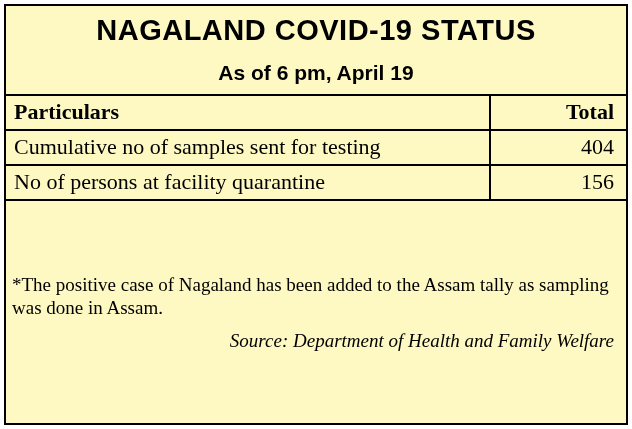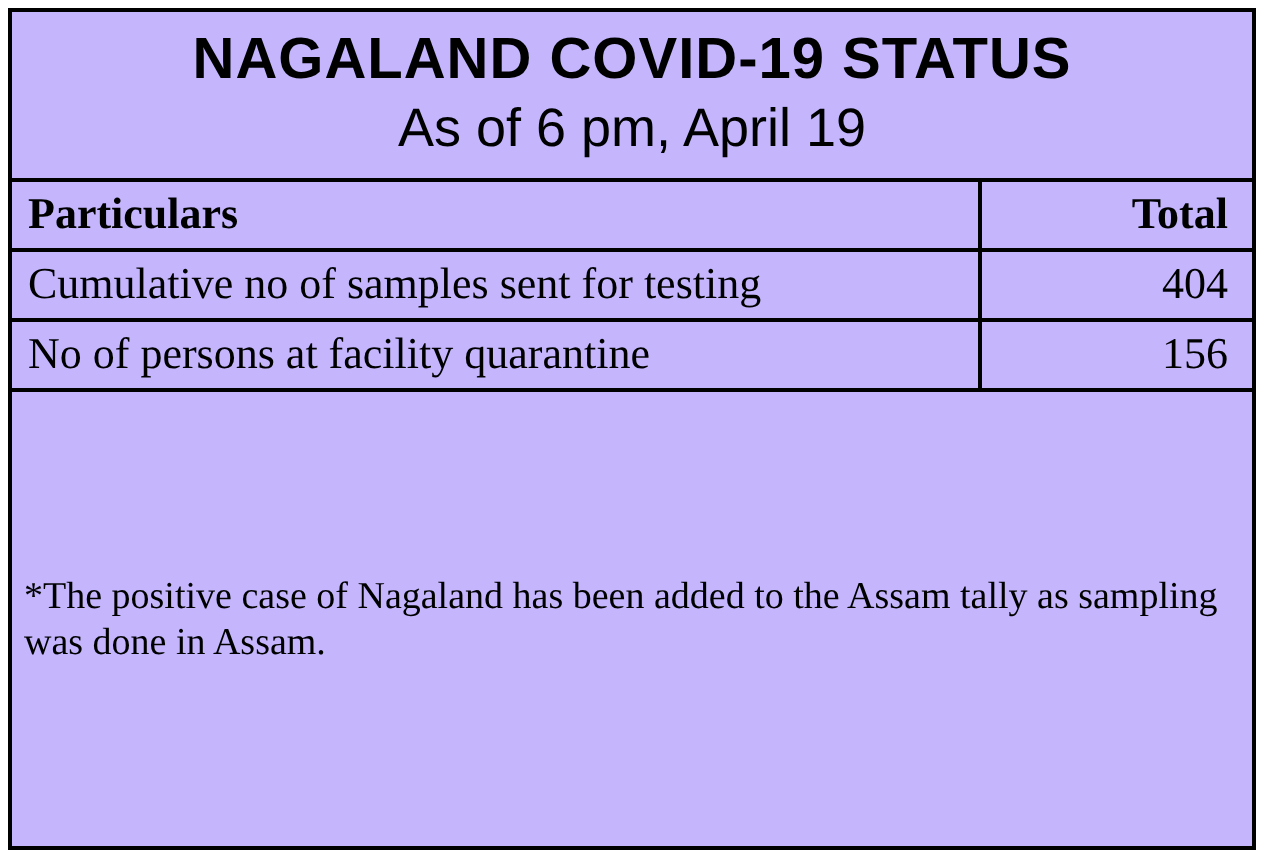--- a/index.html
+++ b/index.html
@@ -12,45 +12,45 @@
     background: #ffffff;
     font-family: "Liberation Serif", serif;
   }
   .card {
     position: absolute;
     left: 4px;
     top: 4px;
     width: 624px;
     height: 421px;
     box-sizing: border-box;
-    background: #c4b5fd;
+    background: #fef9c3;
     border: 2px solid #000000;
     display: flex;
     flex-direction: column;
   }
   
   .header {
     border-bottom: 2px solid #000000;
     padding: 8px 0 8px 0;
     text-align: center;
   }
   .title {
     font-family: "Liberation Sans", sans-serif;
     font-weight: bold;
     font-size: 29px;
     letter-spacing: 0.5px;
     line-height: 1.12;
     color: #000000;
   }
   .subtitle {
     font-family: "Liberation Sans", sans-serif;
-    font-weight: normal;
-    font-size: 27px;
+    font-weight: bold;
+    font-size: 21px;
     line-height: 1.2;
-    margin-top: 2px;
+    margin-top: 14px;
     color: #000000;
   }
   
   .table {
     width: 100%;
     border-collapse: collapse;
     table-layout: fixed;
   }
   .table col.c1 { width: 484px; }
   .table col.c2 { width: 136px; }
@@ -128,15 +128,16 @@
       </tr>
       <tr>
         <td class="part">No of persons at facility quarantine</td>
         <td class="total">156</td>
       </tr>
     </tbody>
   </table>
 
   <div class="footer">
     <div class="footnote">*The positive case of Nagaland has been added to the Assam tally as sampling was done in Assam.</div>
+    <div class="source">Source: Department of Health and Family Welfare</div>
   </div>
 
 </div>
 
 </body></html>

